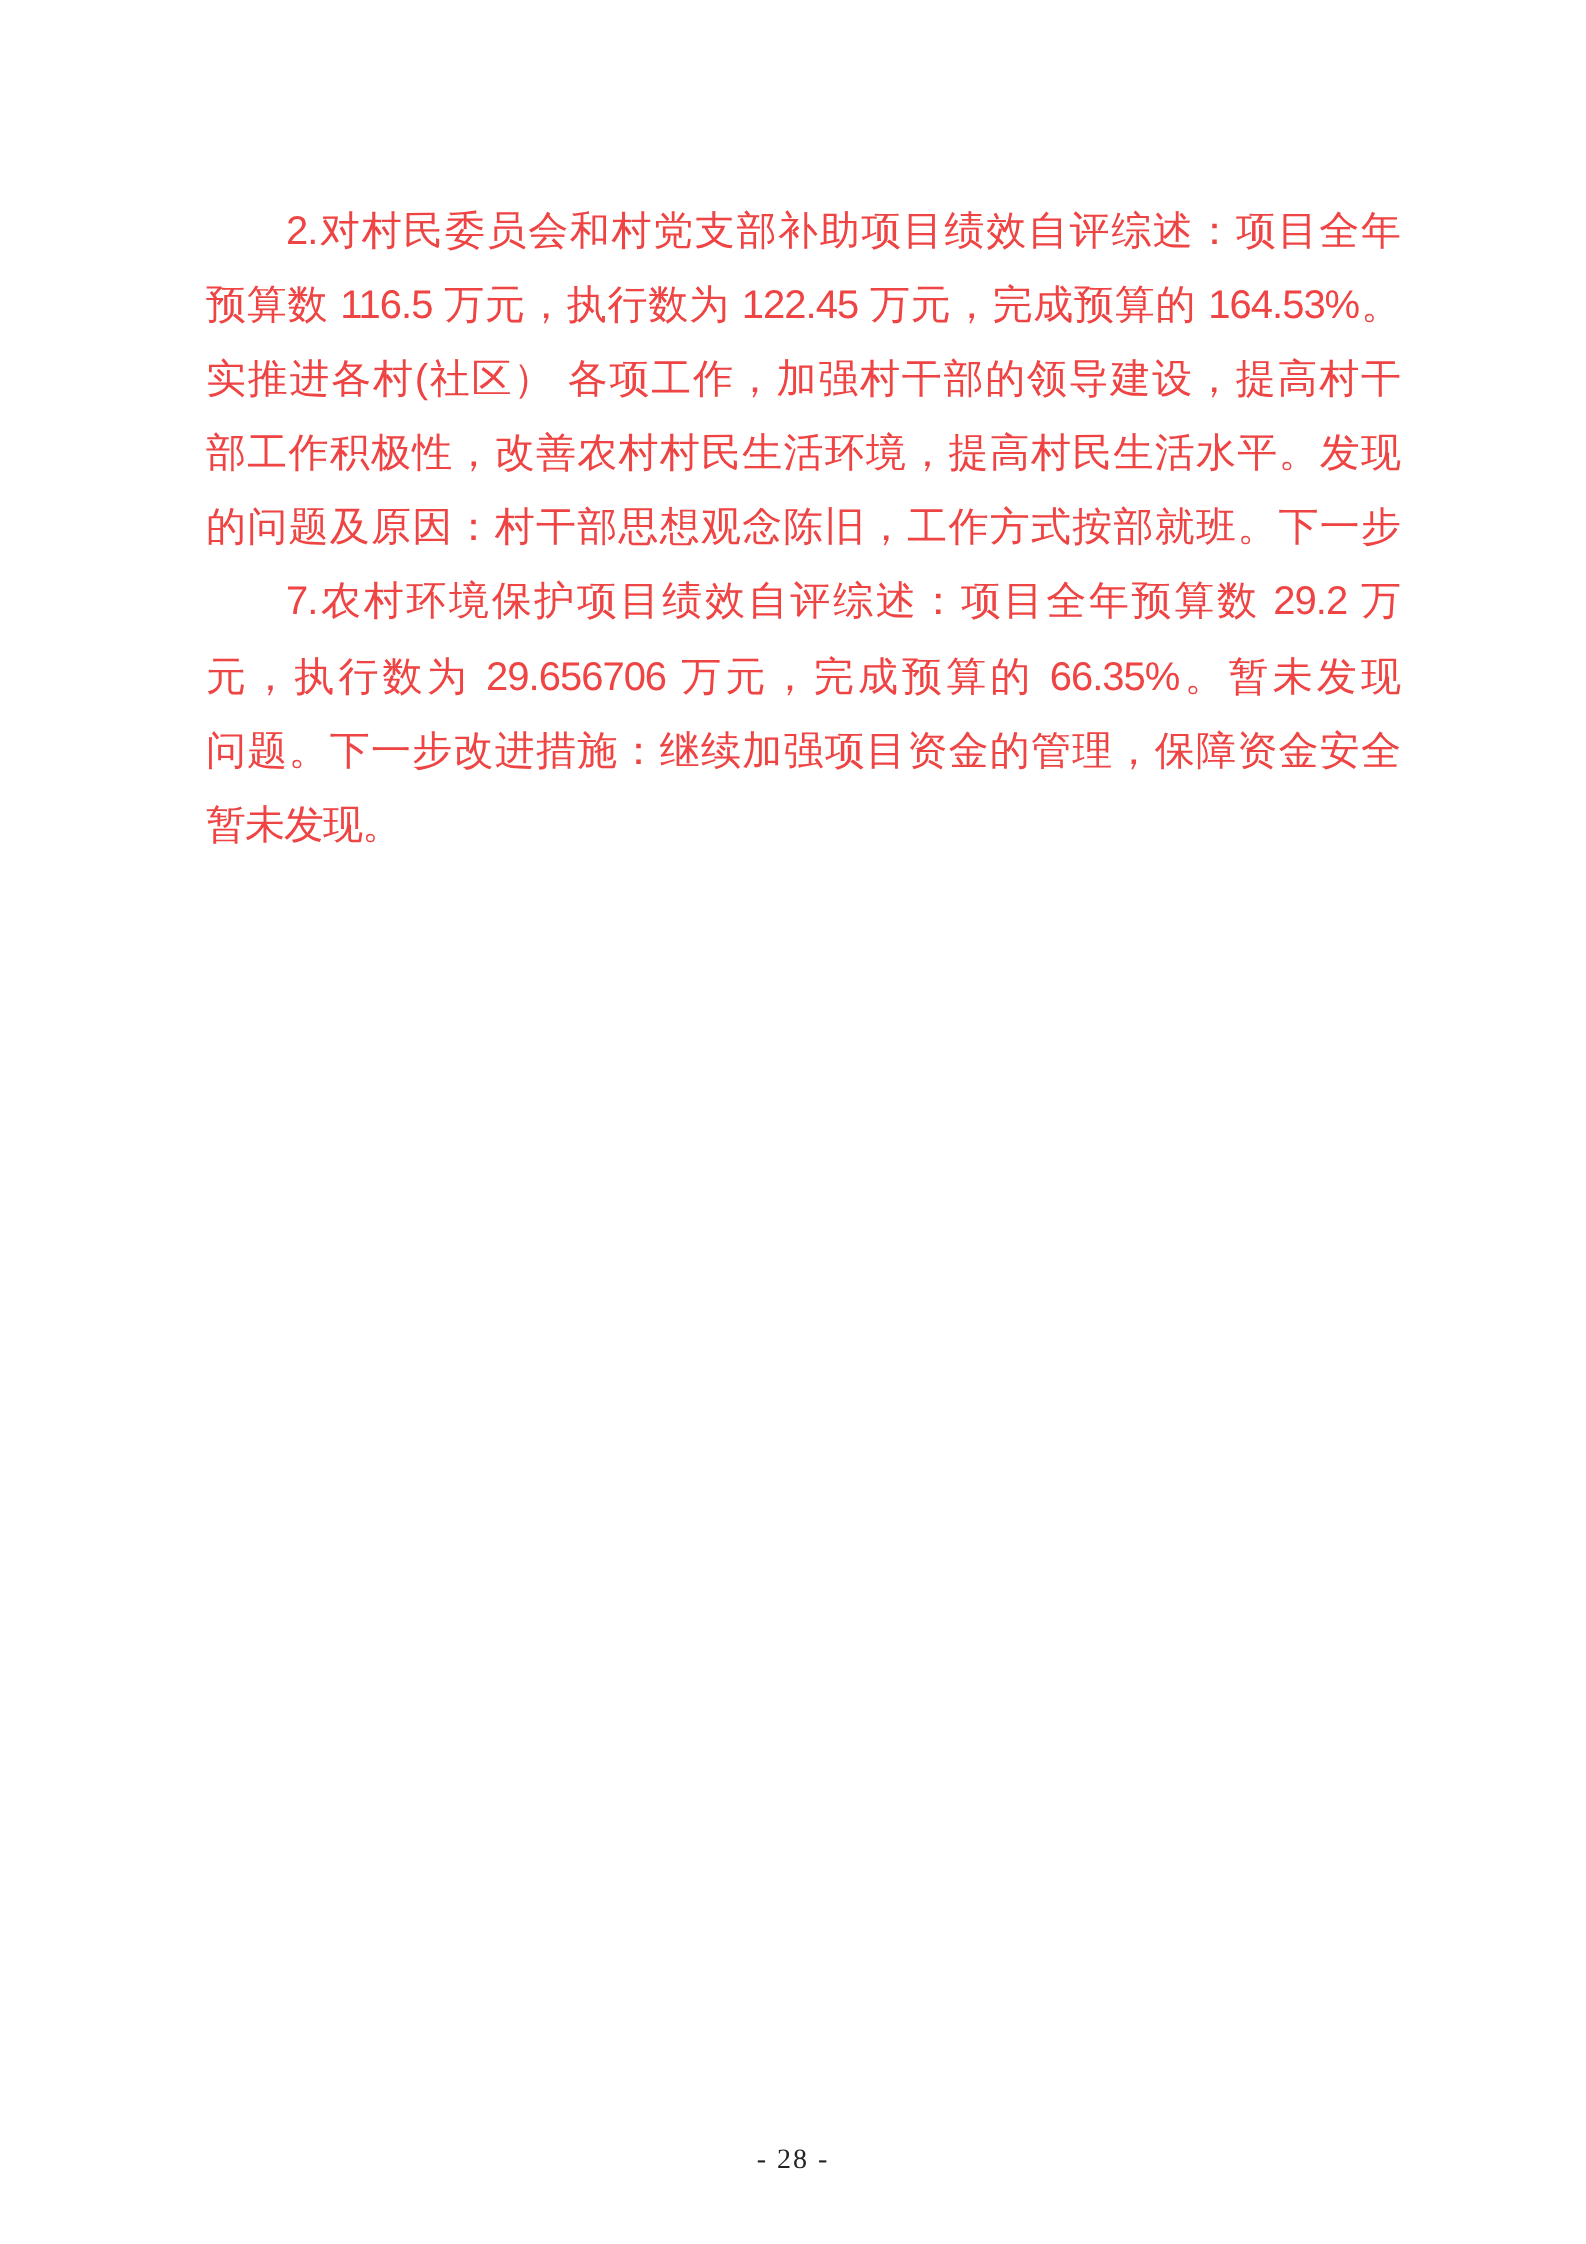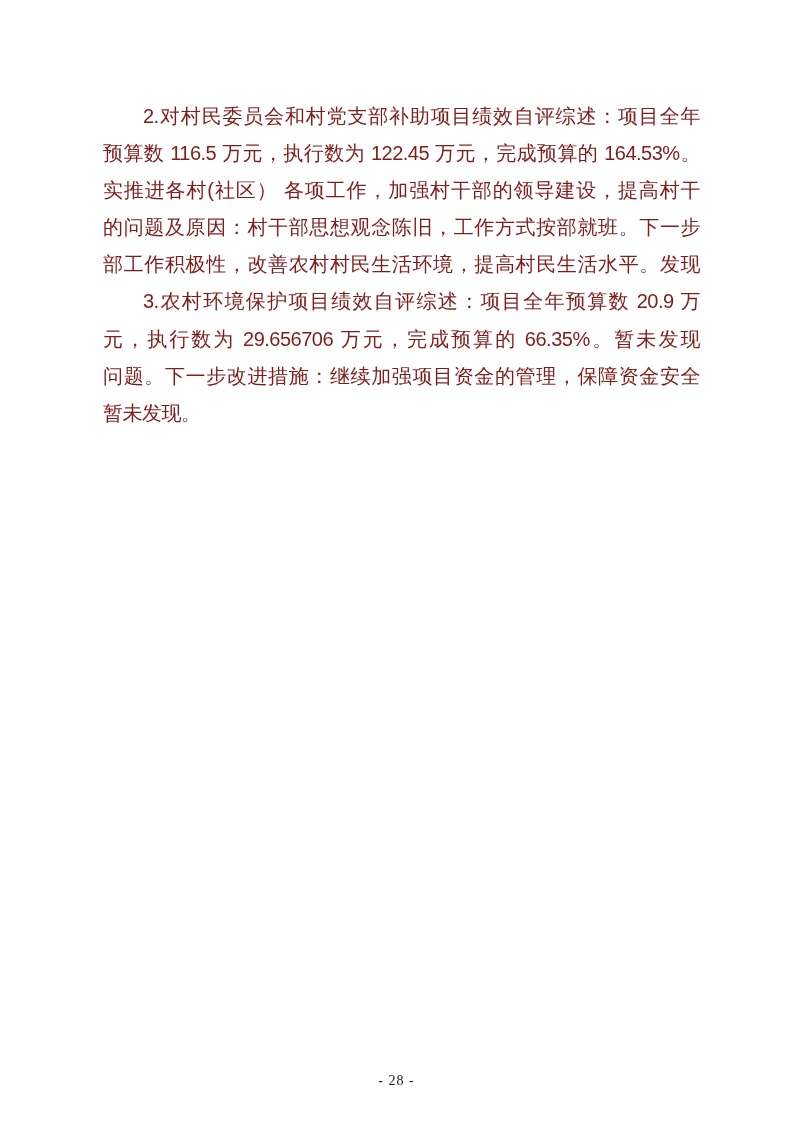--- a/index.html
+++ b/index.html
@@ -11,21 +11,21 @@
   .page {
     position: relative;
     width: 793px; height: 1122px;
     background: #ffffff;
     overflow: hidden;
   }
   .body-text {
     position: absolute;
     left: 103px; top: 98px;
     width: 597px;
-    color: #7f1d1d;
+    color: #ef4444;
     font-size: 20px;
     line-height: 37.1px;
     letter-spacing: -0.5px;
   }
   .para { margin: 0; padding: 0; }
   .line {
     height: 37.1px;
     text-align: justify;
     text-align-last: justify;
     white-space: normal;
@@ -45,24 +45,24 @@
 </style>
 </head>
 <body>
 
 <div class="page">
   <div class="body-text" id="body-text">
       <div class="para">
         <div class="line first">2.对村民委员会和村党支部补助项目绩效自评综述：项目全年</div>
         <div class="line">预算数 116.5 万元，执行数为 122.45 万元，完成预算的 164.53%。</div>
         <div class="line">实推进各村(社区） 各项工作，加强村干部的领导建设，提高村干</div>
+        <div class="line">部工作积极性，改善农村村民生活环境，提高村民生活水平。发现</div>
         <div class="line">的问题及原因：村干部思想观念陈旧，工作方式按部就班。下一步</div>
-        <div class="line">部工作积极性，改善农村村民生活环境，提高村民生活水平。发现</div>
       </div>
       <div class="para">
-        <div class="line first">3.农村环境保护项目绩效自评综述：项目全年预算数 20.9 万</div>
+        <div class="line first">7.农村环境保护项目绩效自评综述：项目全年预算数 29.2 万</div>
         <div class="line">元，执行数为 29.656706 万元，完成预算的 66.35%。暂未发现</div>
         <div class="line">问题。下一步改进措施：继续加强项目资金的管理，保障资金安全</div>
         <div class="line last">暂未发现。</div>
       </div>
     </div>
   <div class="footer">- 28 -</div>
 </div>
 
 </body></html>

